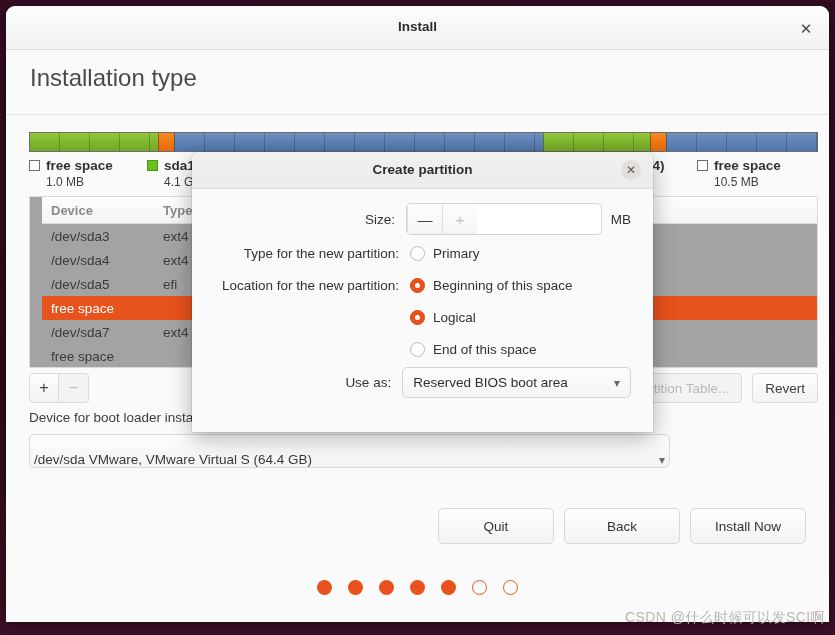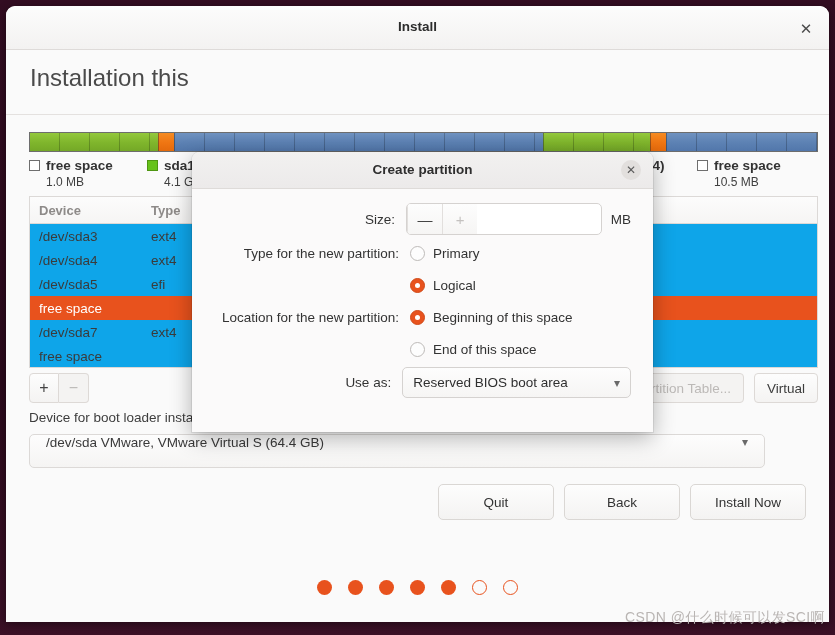--- a/index.html
+++ b/index.html
@@ -102,24 +102,25 @@
   .legend-size {
     font-size: 12px; color: #404040; margin-left: 17px; margin-top: 2px;
     white-space: nowrap;
   }
 
   
   .table-wrap {
     position: absolute;
     left: 23px; top: 190px;
     width: 789px; height: 172px;
-    background: #0ea5e9;
+    background: #a3a3a3;
     border: 1px solid #dcd9d7;
     box-sizing: border-box;
     overflow: hidden;
+    padding-left: 12px;
   }
   .thead {
     display: flex; height: 26px; align-items: center;
     background: linear-gradient(180deg,#fcfcfc,#f6f5f4);
     border-bottom: 1px solid #dcd9d7;
     font-size: 13px; font-weight: bold; color: #8d8a88;
   }
   .thead .th, .trow .td { box-sizing: border-box; padding-left: 9px; }
   .col-device { width: 112px; }
   .col-type   { width: 58px; }
@@ -157,34 +158,34 @@
     pointer-events: none;
   }
 
   
   .bootloader-label {
     position: absolute; left: 23px; top: 404px;
     font-size: 13.5px; color: #3d3d3d;
   }
   .bootloader-combo {
     position: absolute; left: 23px; top: 428px;
-    width: 736px; height: 34px;
+    width: 641px; height: 34px;
     background: linear-gradient(180deg,#fdfdfd,#f5f4f3);
     border: 1px solid #dcd9d7;
     border-radius: 5px;
     box-sizing: border-box;
-    display: flex; align-items: flex-start;
-    padding: 0 16px;
+    display: flex; align-items: flex-end;
+    padding: 0 4px;
     font-size: 13.5px; color: #3a3a3a;
   }
   .combo-arrow { margin-left: auto; color: #6a6a6a; font-size: 12px; }
 
   
   .bottom-btns {
-    position: absolute; right: 23px; top: 478px;
+    position: absolute; right: 23px; top: 502px;
     display: flex; gap: 10px;
   }
   .btn {
     height: 34px;
     min-width: 82px;
     padding: 0 16px;
     border: 1px solid #dad7d4;
     border-radius: 5px;
     background: linear-gradient(180deg,#fdfdfd,#f4f3f2);
     font-size: 13.5px; color: #333;
@@ -316,21 +317,21 @@
 
 <div id="root">
 
   <div class="window">
 
     <div class="titlebar">
       <div class="titlebar-title">Install</div>
       <div class="titlebar-close">✕</div>
     </div>
 
-    <div class="page-title">Installation this</div>
+    <div class="page-title">Installation type</div>
     <div class="title-sep"></div>
 
     <div class="partbar" id="partbar">
         <div class="seg green" style="flex: 17 1 0%;">
           <div class="ticks"></div>
         </div>
         <div class="seg orange" style="flex: 2 1 0%;">
           <div class="ticks"></div>
         </div>
         <div class="seg blue" style="flex: 49 1 0%;">
@@ -460,21 +461,21 @@
         </div>
     </div>
 
     <div class="tb-right">
       <div class="tb-group" style="pointer-events:auto">
         <div class="tb-btn icon">+</div>
         <div class="tb-btn icon disabled">−</div>
       </div>
       <div style="flex:1"></div>
       <div class="tb-btn disabled" style="border-radius:4px;pointer-events:auto;margin-right:10px">New Partition Table...</div>
-      <div class="tb-btn" style="border-radius:4px;pointer-events:auto">Virtual</div>
+      <div class="tb-btn" style="border-radius:4px;pointer-events:auto">Revert</div>
     </div>
 
     <div class="bootloader-label">Device for boot loader installation:</div>
     <div class="bootloader-combo">
       <span>/dev/sda   VMware, VMware Virtual S (64.4 GB)</span>
       <span class="combo-arrow">▾</span>
     </div>
 
     <div class="bottom-btns">
       <div class="btn">Quit</div>
@@ -509,32 +510,32 @@
         </div>
 
         <div class="row">
           <div class="row-label">Type for the new partition:</div>
           <div class="radio-line">
             <span class="radio"></span>
             <span class="radio-label">Primary</span>
           </div>
         </div>
         <div class="row">
+          <div class="row-label">Location for the new partition:</div>
+          <div class="radio-line">
+            <span class="radio checked"></span>
+            <span class="radio-label">Beginning of this space</span>
+          </div>
+        </div>
+
+        <div class="row">
           <div class="row-label"></div>
           <div class="radio-line">
             <span class="radio checked"></span>
             <span class="radio-label">Logical</span>
-          </div>
-        </div>
-
-        <div class="row">
-          <div class="row-label">Location for the new partition:</div>
-          <div class="radio-line">
-            <span class="radio checked"></span>
-            <span class="radio-label">Beginning of this space</span>
           </div>
         </div>
         <div class="row">
           <div class="row-label"></div>
           <div class="radio-line">
             <span class="radio"></span>
             <span class="radio-label">End of this space</span>
           </div>
         </div>
 

